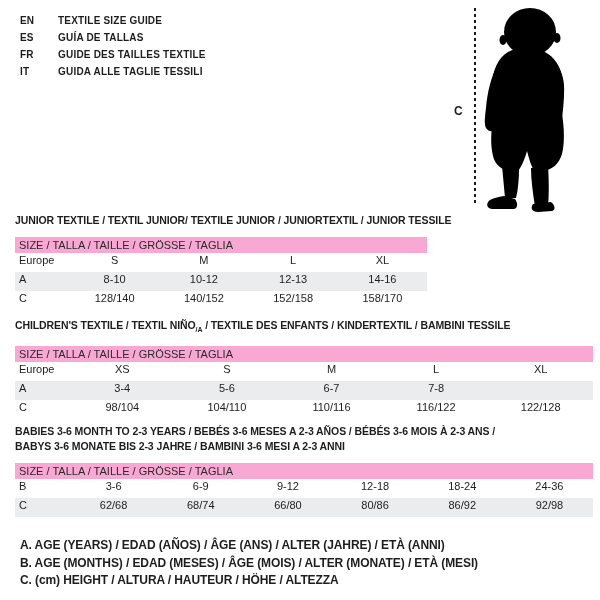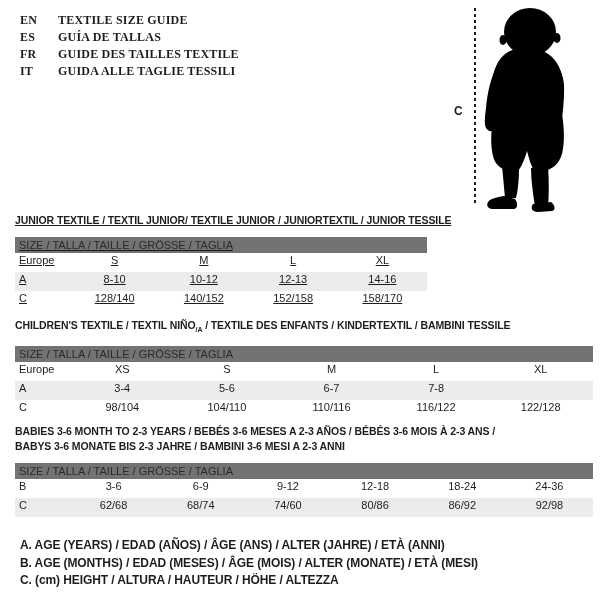--- a/index.html
+++ b/index.html
@@ -1,38 +1,38 @@
 <!DOCTYPE html>
 <html><head>
 <meta charset="utf-8">
 <style>
   html,body{margin:0;padding:0;}
   body{
     width:600px;height:600px;background:#ffffff;position:relative;overflow:hidden;
     font-family:"Liberation Sans",sans-serif;color:#1d1d1d;
   }
   
-  .lang-header{position:absolute;top:12px;left:20px;font-weight:bold;font-size:12px;line-height:17px;letter-spacing:.2px;font-family:Liberation Serif, serif;}
+  .lang-header{position:absolute;top:12px;left:20px;font-weight:bold;font-size:10px;line-height:17px;letter-spacing:.2px;}
   .lang-row{white-space:nowrap;}
   .lang-code{display:inline-block;width:38px;}
   
   .measure-line{position:absolute;left:474px;top:8px;width:2px;height:198px;
     background:repeating-linear-gradient(to bottom,#1a1a1a 0 3px,transparent 3px 6px);}
   .c-label{position:absolute;left:454px;top:104px;font-weight:bold;font-size:12px;}
   .baby-svg{position:absolute;left:480px;top:6px;}
   
   .section{position:absolute;left:15px;width:578px;}
-  .sec1{top:213px;text-decoration:underline;}
+  .sec1{top:213px;}
   .sec2{top:318px;}
   .sec3{top:424px;}
   .tbl-title{font-size:10.5px;font-weight:bold;line-height:15px;white-space:nowrap;letter-spacing:-.1px;}
   .tbl-title .sub{font-size:7px;vertical-align:sub;}
   .size-table{margin-top:9px;}
   .t1{width:412px;}
-  .thead{background:#737373;height:16px;line-height:16px;font-size:11px;padding-left:4px;color:#2a2a2a;}
+  .thead{background:#f9a8d4;height:16px;line-height:16px;font-size:11px;padding-left:4px;color:#2a2a2a;}
   .trow{display:grid;height:19px;line-height:15.5px;font-size:11px;}
   .cols4{grid-template-columns:55px repeat(4,1fr);}
   .cols5{grid-template-columns:55px repeat(5,1fr);}
   .cols6{grid-template-columns:55px repeat(6,1fr);}
   .rlabel{padding-left:4px;text-align:left;}
   .cell{text-align:center;}
   .alt{background:#ebeced;}
   
   .footnotes{position:absolute;top:537px;left:20px;font-size:12px;font-weight:bold;line-height:17.5px;letter-spacing:-.1px;}
   .footnote{white-space:nowrap;}
@@ -134,21 +134,21 @@
       <span class="cell">6-9</span>
       <span class="cell">9-12</span>
       <span class="cell">12-18</span>
       <span class="cell">18-24</span>
       <span class="cell">24-36</span>
     </div>
     <div class="trow cols6 alt">
       <span class="rlabel">C</span>
       <span class="cell">62/68</span>
       <span class="cell">68/74</span>
-      <span class="cell">74/60</span>
+      <span class="cell">66/80</span>
       <span class="cell">80/86</span>
       <span class="cell">86/92</span>
       <span class="cell">92/98</span>
     </div>
   </div>
 </div>
 
 <div class="footnotes">
   <div class="footnote">A. AGE (YEARS) / EDAD (AÑOS) / ÂGE (ANS) / ALTER (JAHRE) / ETÀ (ANNI)</div>
   <div class="footnote">B. AGE (MONTHS) / EDAD (MESES) / ÂGE (MOIS) / ALTER (MONATE) / ETÀ (MESI)</div>

